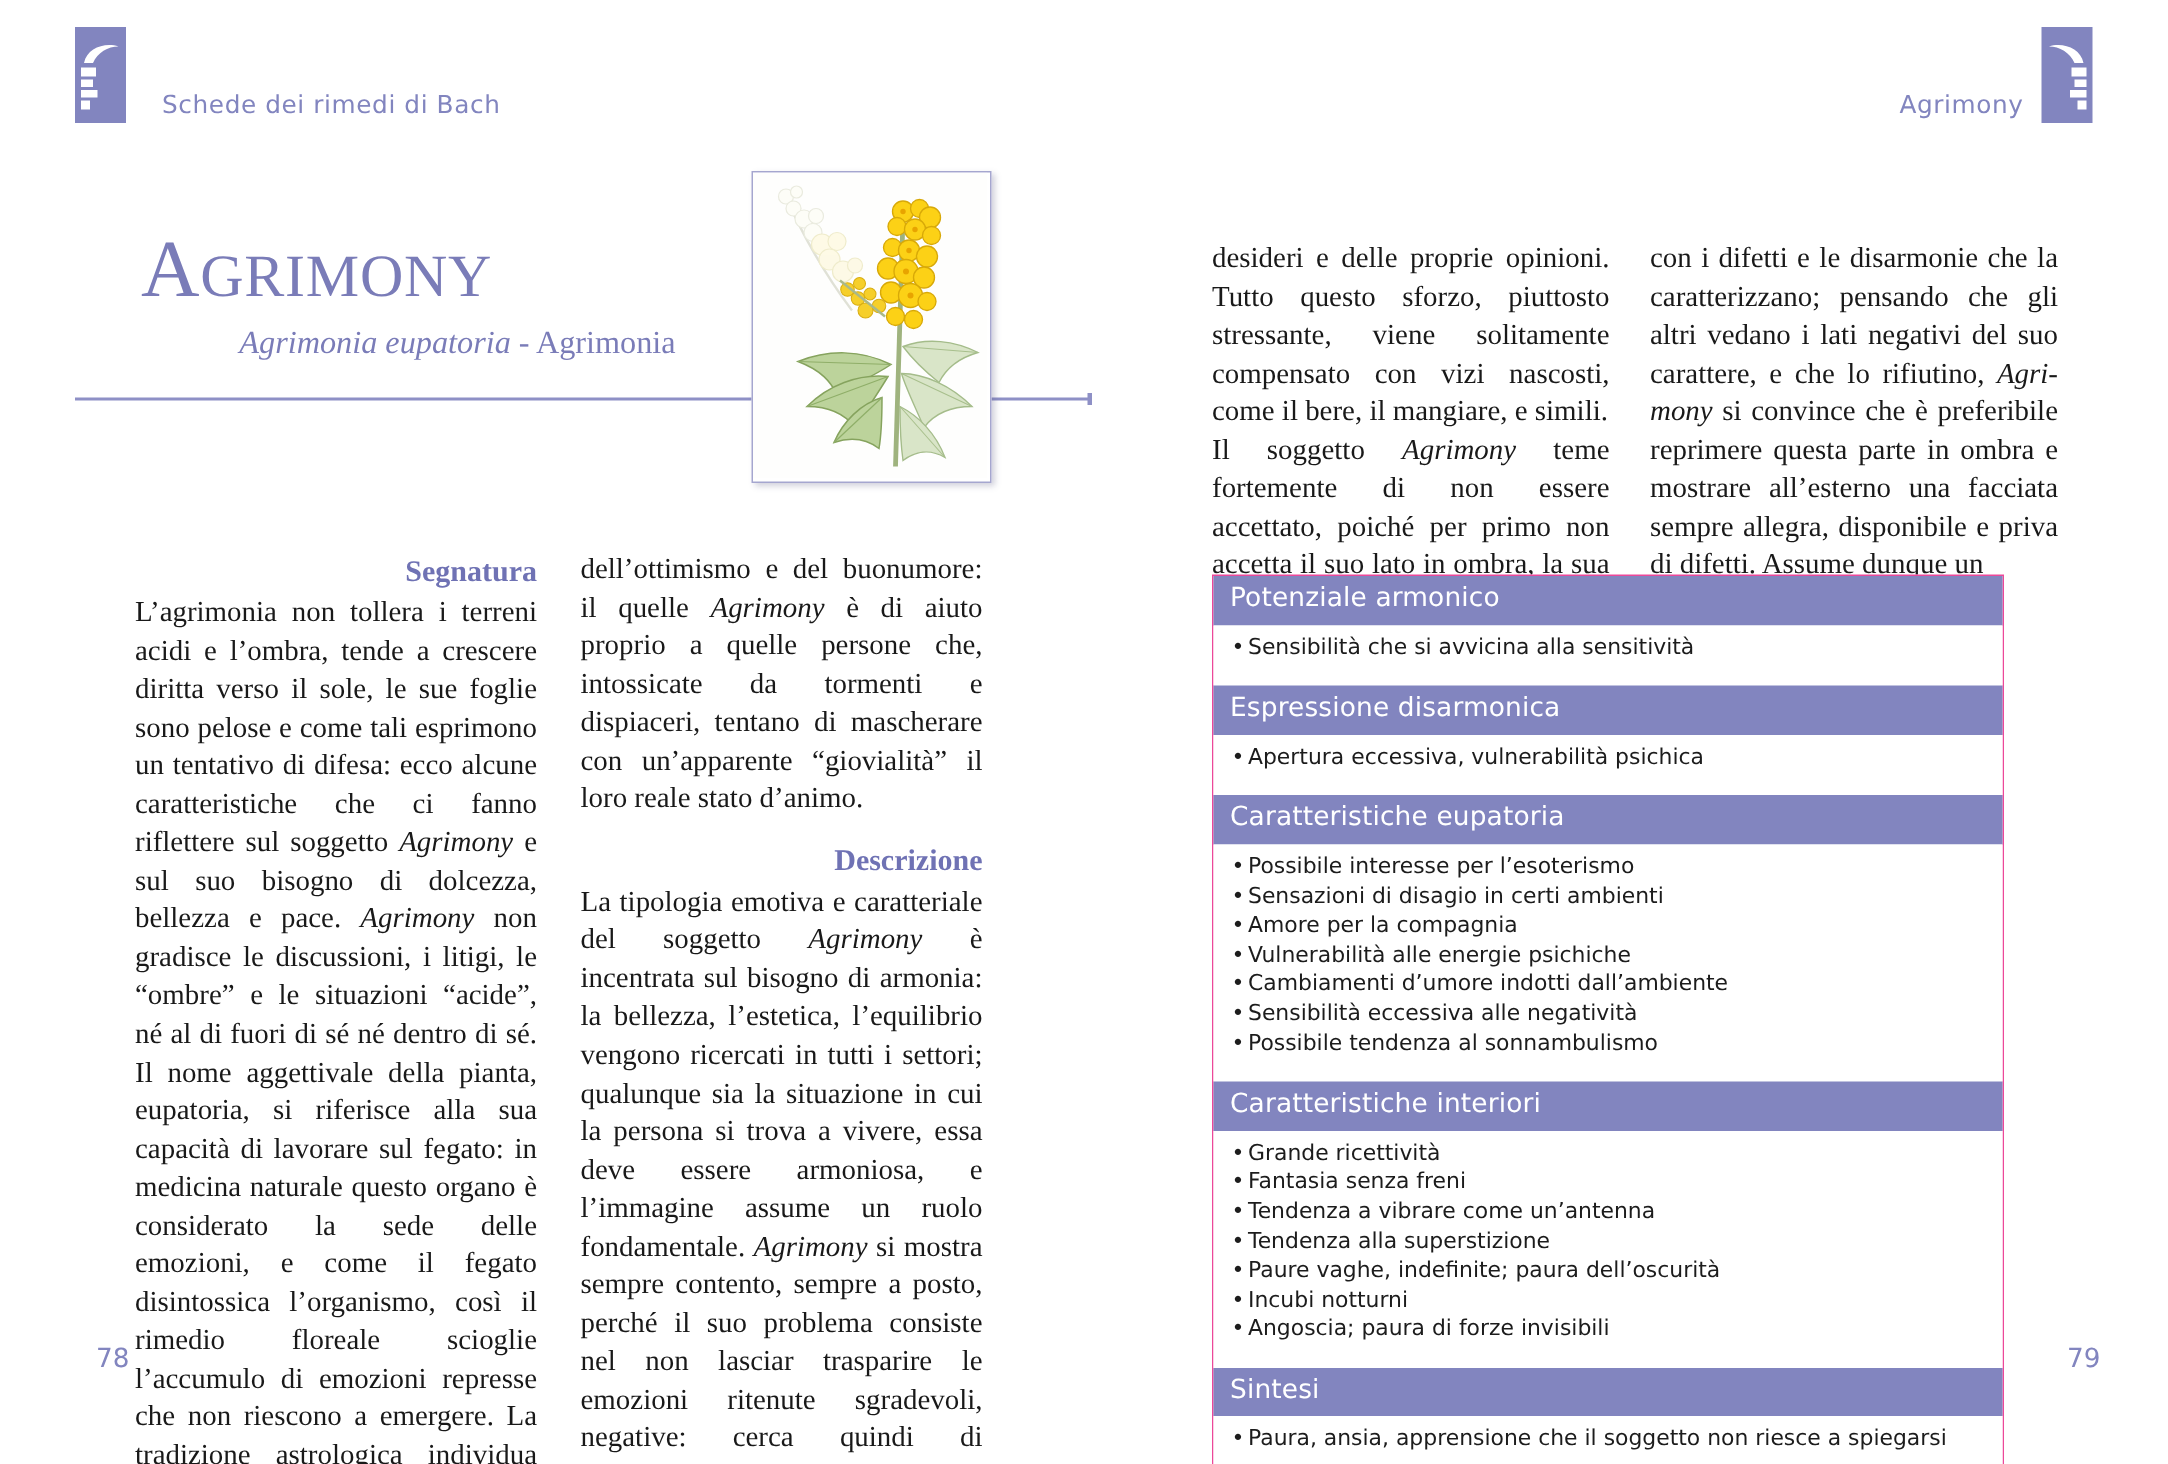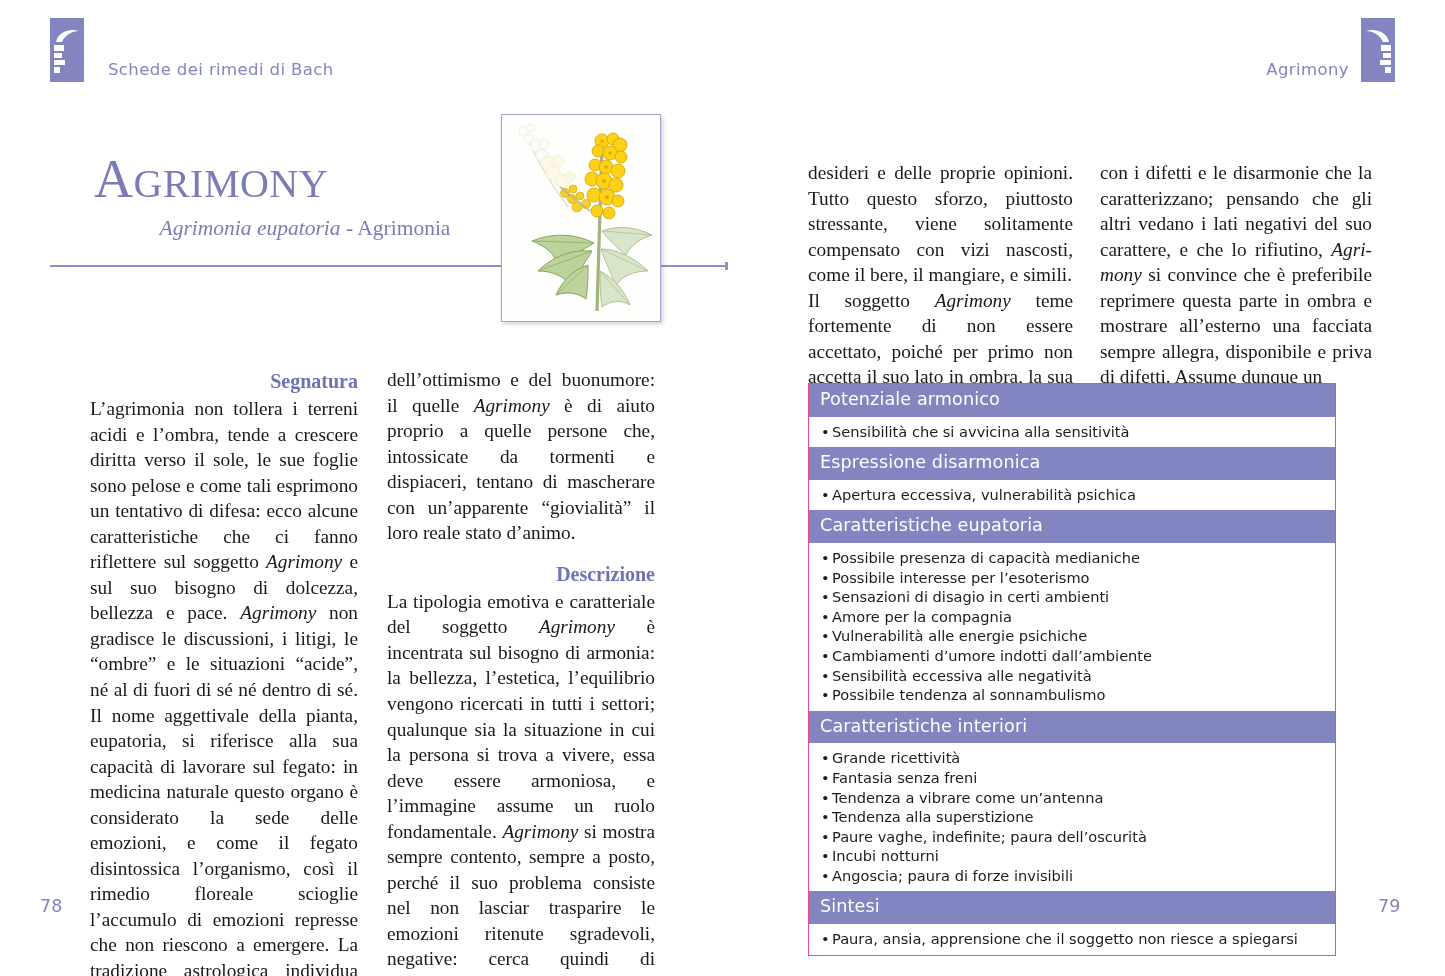--- a/index.html
+++ b/index.html
@@ -149,21 +149,21 @@
     background: #8285bf;
     color: #ffffff;
     font-family: "DejaVu Sans", sans-serif;
     font-size: 17.6px;
     line-height: 1;
     padding: 7px 0 8px 11px;
     letter-spacing: 0.1px;
   }
   .attr-body {
     background: #ffffff;
-    padding: 5px 0 6px 12px;
+    padding: 5px 0 16px 12px;
   }
   .attr-body .bullet-line {
     font-family: "DejaVu Sans", sans-serif;
     font-size: 14.6px;
     line-height: 19.6px;
     color: #1c1c1c;
     white-space: nowrap;
   }
   .attr-body .bullet-line .dot {
     display: inline-block;
@@ -171,21 +171,21 @@
   }
 
   
   .folio {
     position: absolute;
     top: 896px;
     font-family: "DejaVu Sans", sans-serif;
     font-size: 17.5px;
     color: #8285bf;
   }
-  .folio.left  { left: 40px; }
+  .folio.left  { left: 64px; }
   .folio.right { left: 1378px; }
 </style>
 </head>
 <body>
 
 <div class="spread">
 
   <div class="head-block left">
     <svg class="head-leaf" width="34" height="64" viewBox="0 0 34 64">
       <path d="M6 24 C8 14 20 10 29 13 C22 13 15 17 12 24 Z" fill="#ffffff"></path>
@@ -329,21 +329,20 @@
       <div class="attr-head">Potenziale armonico</div>
       <div class="attr-body">
         <div class="bullet-line"><span class="dot">•</span><span>Sensibilità che si avvicina alla sensitività</span></div>
       </div>
       <div class="attr-head">Espressione disarmonica</div>
       <div class="attr-body">
         <div class="bullet-line"><span class="dot">•</span><span>Apertura eccessiva, vulnerabilità psichica</span></div>
       </div>
       <div class="attr-head">Caratteristiche eupatoria</div>
       <div class="attr-body">
-        <div class="bullet-line"><span class="dot">•</span><span>Possibile presenza di capacità medianiche</span></div>
         <div class="bullet-line"><span class="dot">•</span><span>Possibile interesse per l’esoterismo</span></div>
         <div class="bullet-line"><span class="dot">•</span><span>Sensazioni di disagio in certi ambienti</span></div>
         <div class="bullet-line"><span class="dot">•</span><span>Amore per la compagnia</span></div>
         <div class="bullet-line"><span class="dot">•</span><span>Vulnerabilità alle energie psichiche</span></div>
         <div class="bullet-line"><span class="dot">•</span><span>Cambiamenti d’umore indotti dall’ambiente</span></div>
         <div class="bullet-line"><span class="dot">•</span><span>Sensibilità eccessiva alle negatività</span></div>
         <div class="bullet-line"><span class="dot">•</span><span>Possibile tendenza al sonnambulismo</span></div>
       </div>
       <div class="attr-head">Caratteristiche interiori</div>
       <div class="attr-body">

